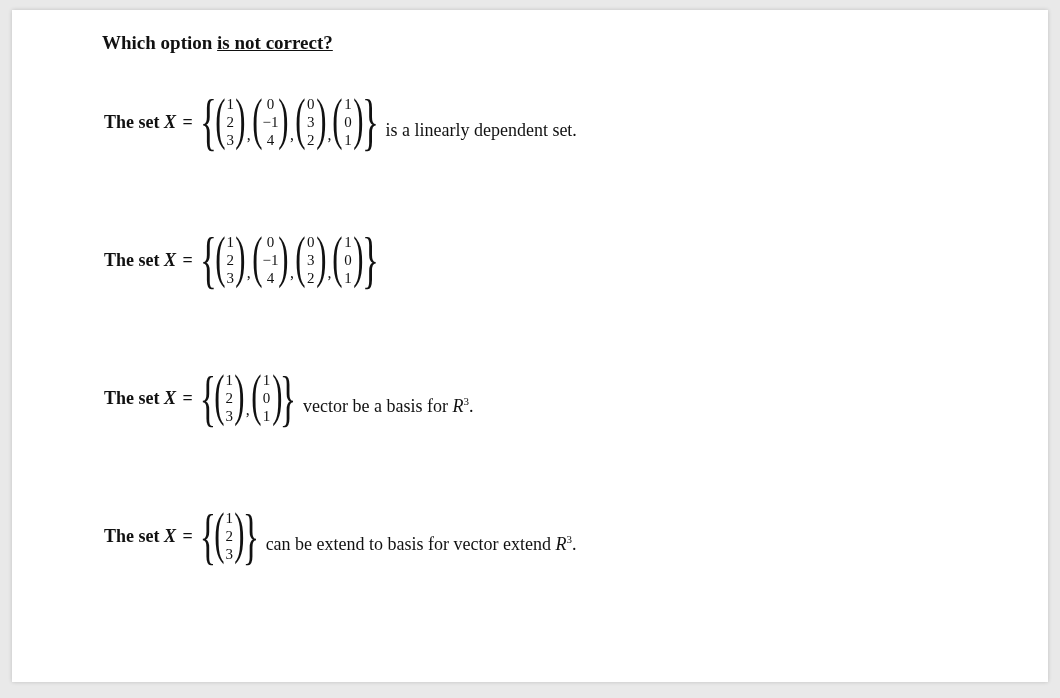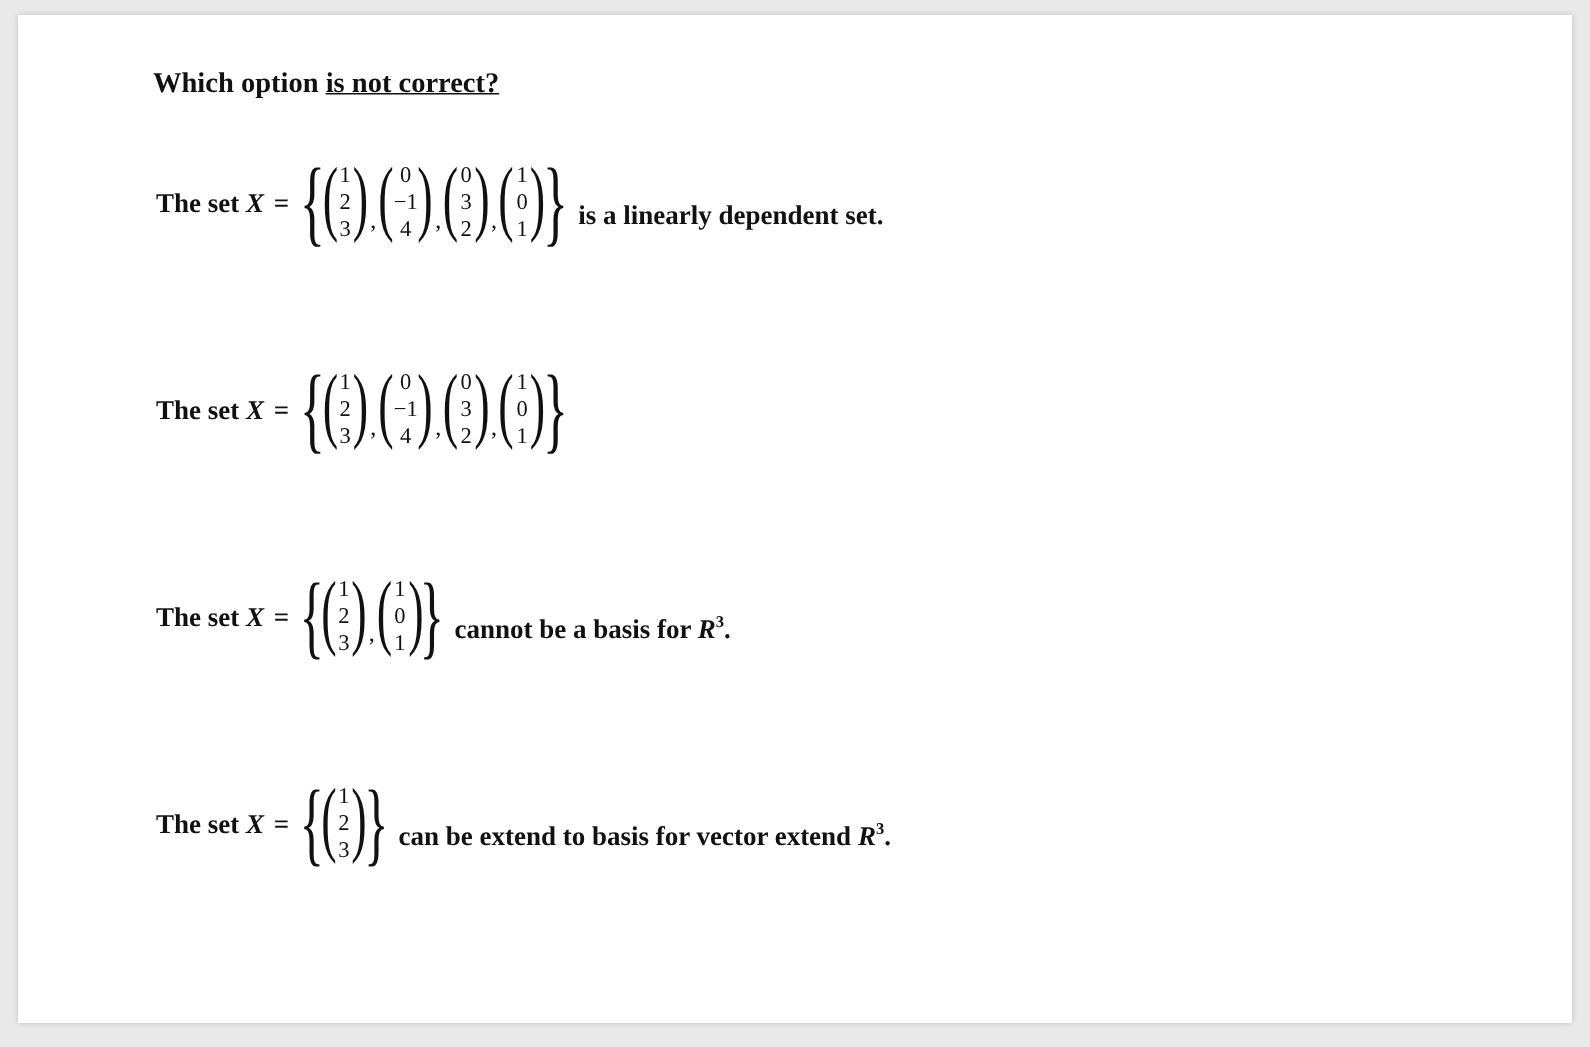--- a/index.html
+++ b/index.html
@@ -11,21 +11,21 @@
     width: 1060px;
     height: 698px;
     overflow: hidden;
   }
   .page {
     background: #fff;
     margin: 10px 12px;
     width: 1036px;
     height: 672px;
     box-shadow: 0 0 4px rgba(0,0,0,0.18);
-    padding: 29px 0 0 0;
+    padding: 16px 0 0 0;
     box-sizing: border-box;
     font-size: 18px;
   }
   .question {
     font-weight: bold;
     font-size: 19px;
     margin: 6px 0 28px 90px;
   }
   .ul { text-decoration: underline; }
   .option {
@@ -35,21 +35,21 @@
     min-height: 80px;
   }
   .prefix {
     font-weight: bold;
     padding-right: 6px;
     white-space: nowrap;
   }
   .ital { font-style: italic; }
   .eqsym { padding: 0 2px 0 2px; }
   .suffix {
-    font-weight: bold;
+    font-weight: normal;
     padding-left: 8px;
     white-space: nowrap;
     margin-top: 16px;
   }
 
   
   .set {
     display: inline-flex;
     align-items: center;
   }
@@ -246,21 +246,21 @@
           <span>1</span>
           <span>0</span>
           <span>1</span>
         </span>
         <span class="paren">)</span>
       </span>
 
       <span class="big-brace">}</span>
     </span>
     <span class="suffix">
-      <span> cannot be a basis for </span><span class="ital">R</span><span class="sup">3</span><span>.</span>
+      <span> vector be a basis for </span><span class="ital">R</span><span class="sup">3</span><span>.</span>
     </span>
   </div>
 
   <div class="option small" style="margin-bottom:0;">
     <span class="prefix">
       <span>The set </span><span class="ital">X</span><span class="eqsym"> = </span>
     </span>
     <span class="set">
       <span class="big-brace">{</span>
 

